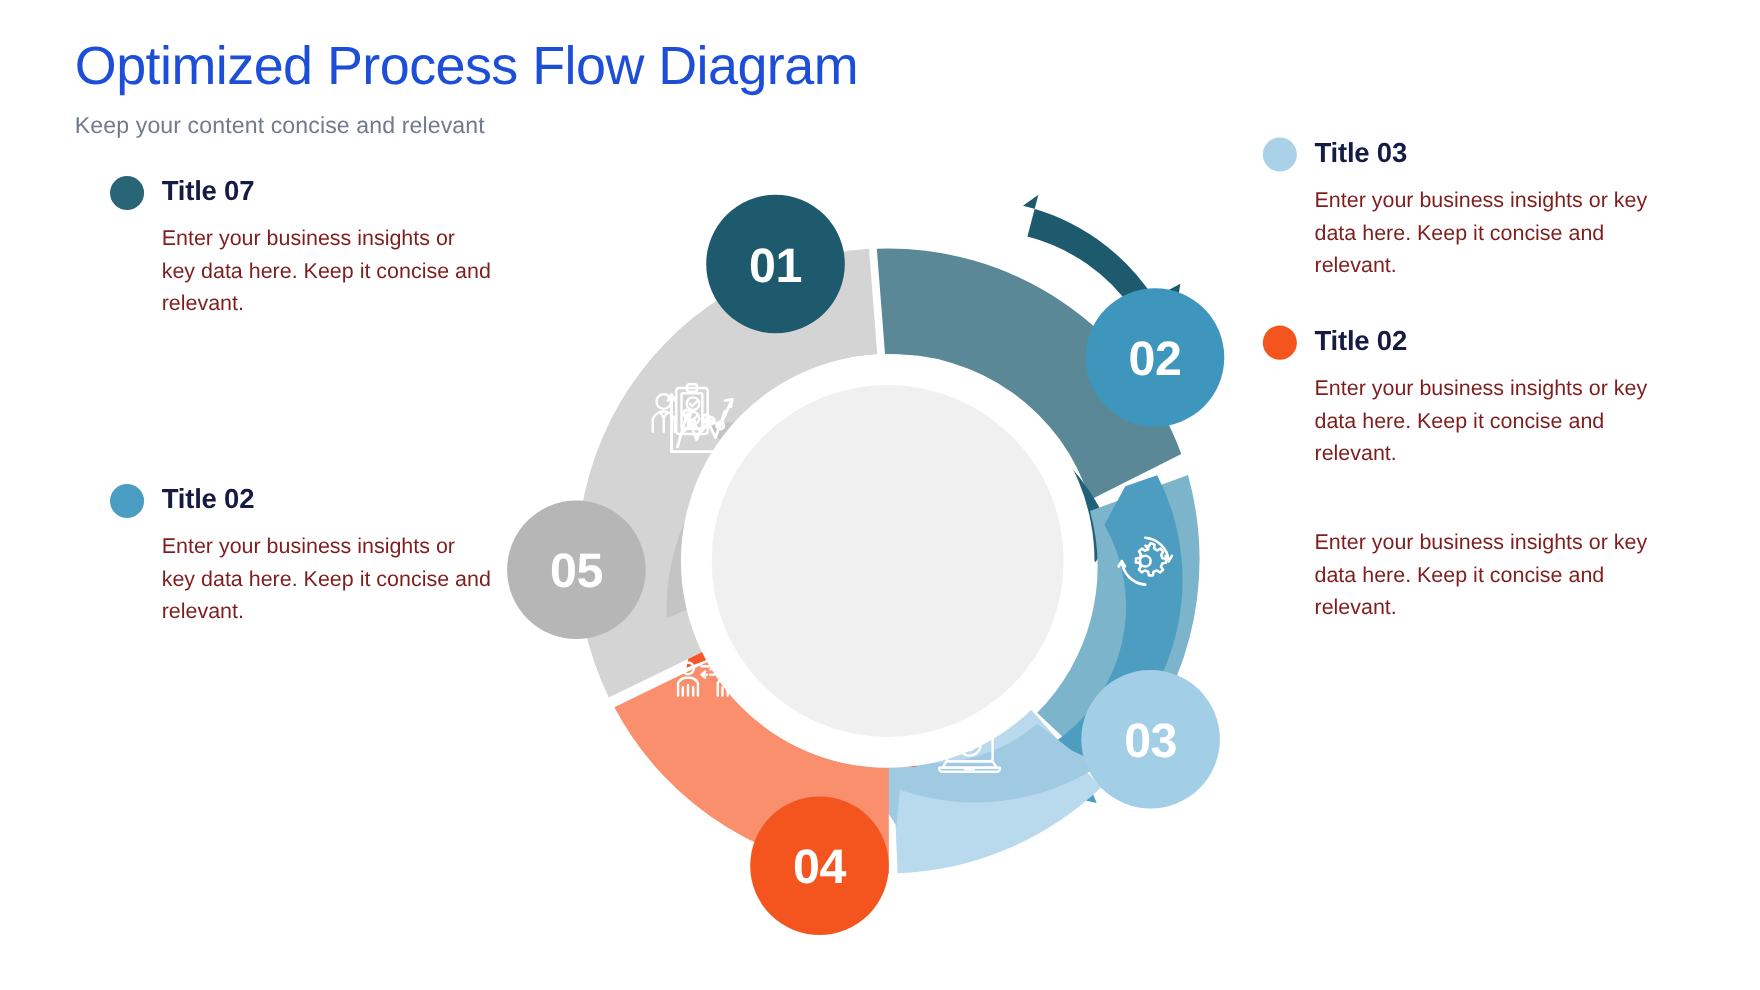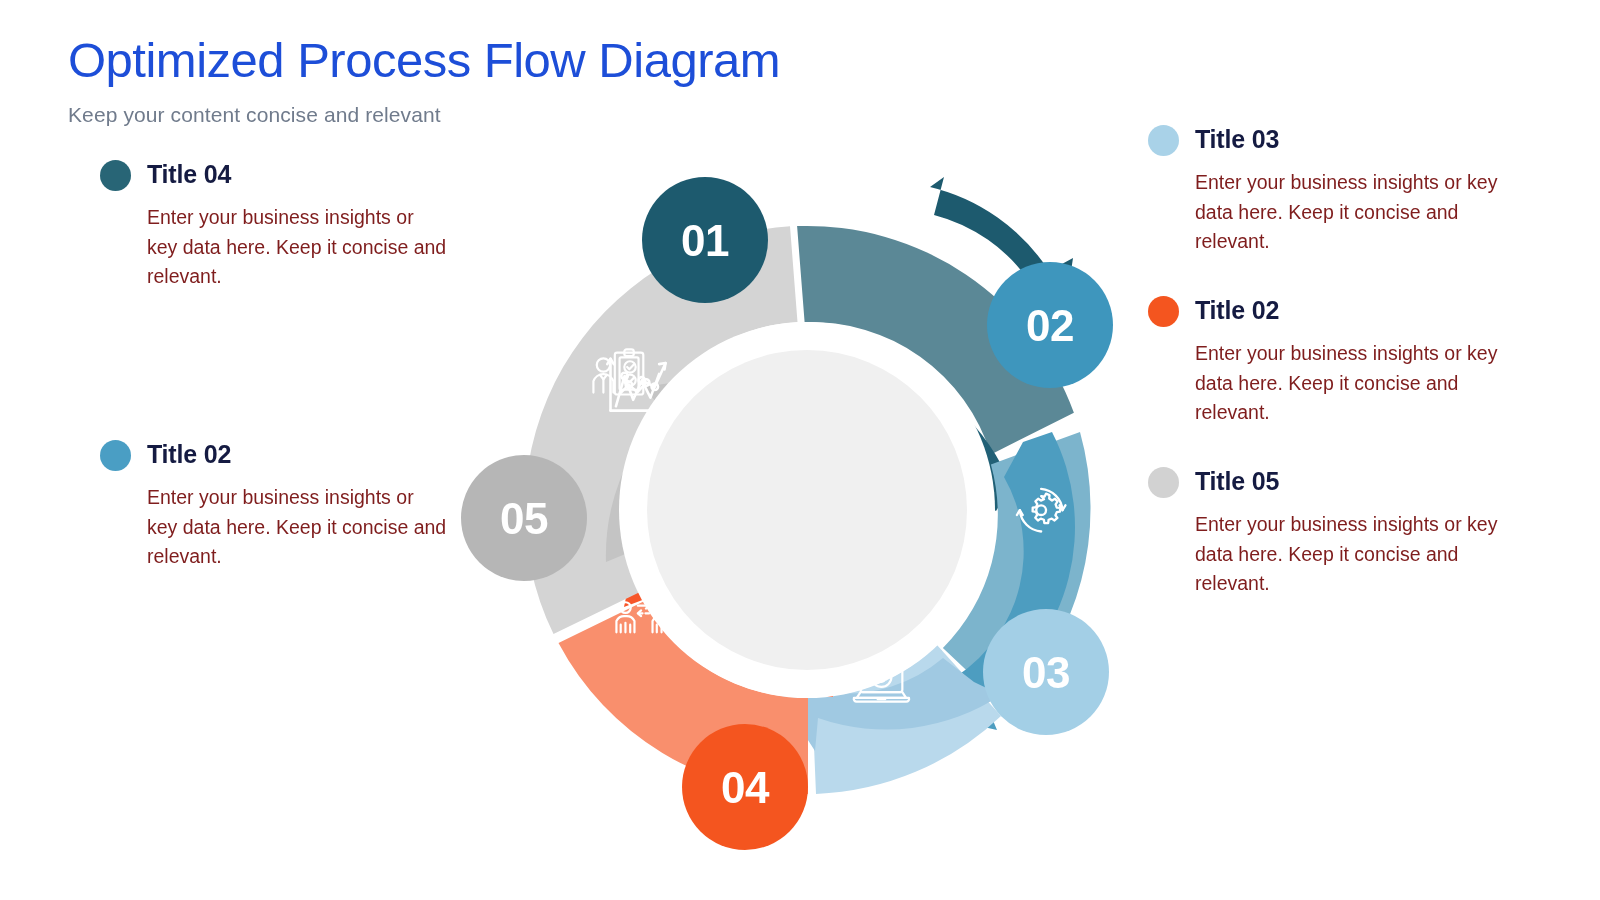--- a/index.html
+++ b/index.html
@@ -83,21 +83,21 @@
   <div class="header">
     <div class="page-title">Optimized Process Flow Diagram</div>
     <div class="page-subtitle">Keep your content concise and relevant</div>
   </div>
 
   <div class="legend-col legend-left">
 
     <div class="legend-item" style="top:160px;left:0;">
       <div class="legend-head">
         <span class="legend-dot" style="background: rgb(40, 101, 118);"></span>
-        <span class="legend-title">Title 04</span>
+        <span class="legend-title">Title 07</span>
       </div>
       <div class="legend-body">Enter your business insights or key data here. Keep it concise and relevant.</div>
     </div>
 
     <div class="legend-item" style="top:440px;left:0;">
       <div class="legend-head">
         <span class="legend-dot" style="background: rgb(74, 158, 196);"></span>
         <span class="legend-title">Title 02</span>
       </div>
       <div class="legend-body">Enter your business insights or key data here. Keep it concise and relevant.</div>
@@ -117,24 +117,20 @@
 
     <div class="legend-item" style="top:296px;left:0;">
       <div class="legend-head">
         <span class="legend-dot" style="background: rgb(244, 85, 31);"></span>
         <span class="legend-title">Title 02</span>
       </div>
       <div class="legend-body">Enter your business insights or key data here. Keep it concise and relevant.</div>
     </div>
 
     <div class="legend-item" style="top:467px;left:0;">
-      <div class="legend-head">
-        <span class="legend-dot" style="background: rgb(210, 210, 210);"></span>
-        <span class="legend-title">Title 05</span>
-      </div>
       <div class="legend-body">Enter your business insights or key data here. Keep it concise and relevant.</div>
     </div>
 
   </div>
 
   <div class="wheel">
     <svg viewBox="0 0 710 710" xmlns="http://www.w3.org/2000/svg" aria-hidden="true">
       <defs>
 
         <g id="ic-line-chart">

